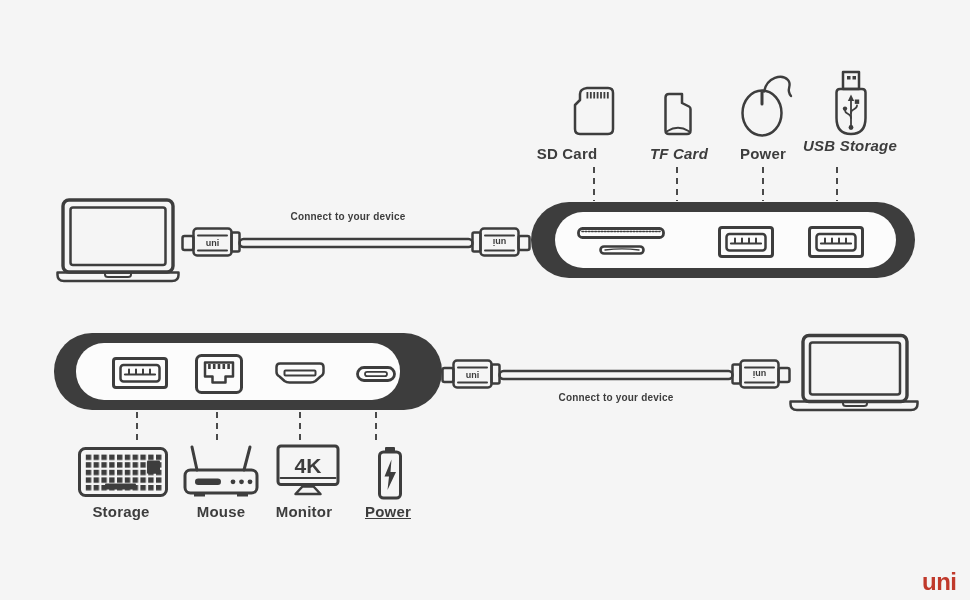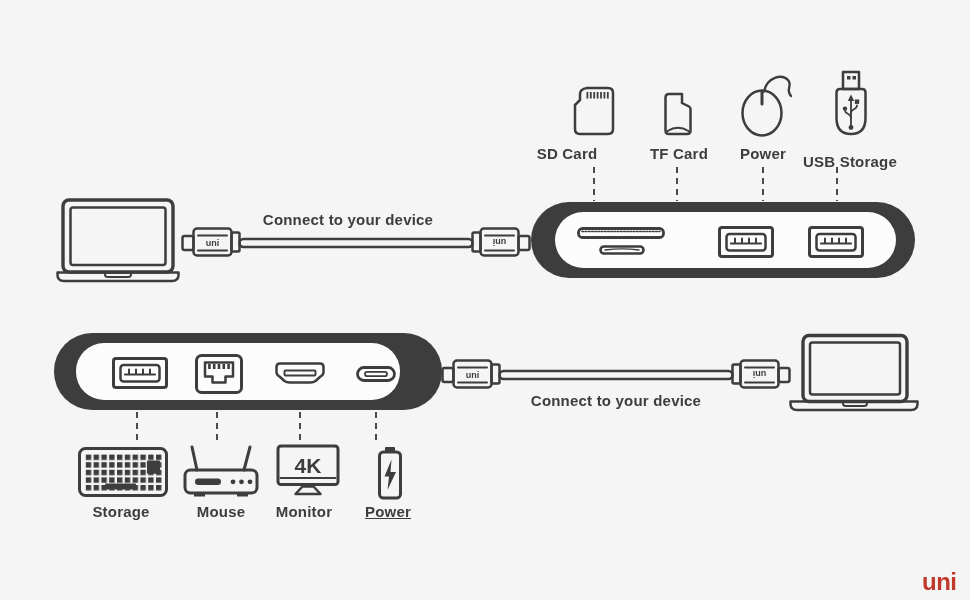--- a/index.html
+++ b/index.html
@@ -6,21 +6,21 @@
     --background:#f5f5f5; --ink:#3d3d3d; --hub-body:#3d3d3d; --hub-face:#fcfcfc; --logo:#c0392b;
   }
   html,body{margin:0;padding:0;}
   body{background:#e9e9e9;font-family:"Liberation Sans",sans-serif;}
   .stage{position:relative;width:970px;height:600px;background:var(--background);overflow:hidden;}
   .abs{position:absolute;}
   svg .s{fill:none;stroke:var(--ink);stroke-linecap:round;stroke-linejoin:round;}
   svg .f{fill:var(--ink);stroke:none;}
   svg text{font-family:"Liberation Sans",sans-serif;}
   .cap{position:absolute;font-size:15px;font-weight:700;color:var(--ink);text-align:center;letter-spacing:.2px;}
-  .cable-label{position:absolute;font-size:15px;font-weight:700;color:var(--ink);text-align:center;letter-spacing:.2px;}
+  .cable-label{position:absolute;font-size:10px;font-weight:700;color:var(--ink);text-align:center;letter-spacing:.2px;}
   .hub{position:absolute;background:var(--hub-body);border-radius:38px;}
   .hub-face{position:absolute;background:var(--hub-face);border-radius:28px;}
   .dash line{stroke:#4a4a4a;stroke-width:2;stroke-dasharray:6 5;}
   .logo{position:absolute;color:var(--logo);font-size:24px;font-weight:800;letter-spacing:-0.5px;}
   .conn-text{font-size:9px;font-weight:700;fill:var(--ink);}
 </style>
 </head>
 <body>
 
 <div class="stage">
@@ -119,23 +119,23 @@
     <path class="s" stroke-width="1.8" d="M17,56 V29"></path>
     <path class="f" d="M17,24.5 L13.8,31 H20.2 Z"></path>
     <path class="s" stroke-width="1.8" d="M17,48 C17,43 11,44.5 11,40.5"></path>
     <circle class="f" cx="11" cy="38.6" r="2.2"></circle>
     <path class="s" stroke-width="1.8" d="M17,43 C17,38.5 23,40 23,35.5"></path>
     <rect class="f" x="20.8" y="29.5" width="4.4" height="4.4"></rect>
     <circle class="f" cx="17" cy="57.5" r="2.4"></circle>
   </svg>
 
   <div class="cap" style="left:532px;top:145px;width:70px;">SD Card</div>
-  <div class="cap" style="left:644px;top:145px;width:70px;">TF Card</div>
+  <div class="cap" style="left:644px;top:145px;width:70px;font-style:italic;">TF Card</div>
   <div class="cap" style="left:728px;top:145px;width:70px;">Power</div>
-  <div class="cap" style="left:800px;top:153px;width:100px;">USB Storage</div>
+  <div class="cap" style="left:800px;top:137px;width:100px;font-style:italic;">USB Storage</div>
 
   <div class="hub" style="left:54px;top:333px;width:388px;height:77px;">
     <div class="hub-face" style="left:22px;top:10px;width:324px;height:57px;"></div>
     <svg class="abs" style="left:58px;top:24px;" width="56" height="32" viewBox="0 0 56 32">
       <rect class="s" x="1.5" y="1.5" width="53" height="29" rx="2.5" stroke-width="3"></rect>
       <rect class="s" x="8.5" y="8" width="39" height="16.5" rx="3" stroke-width="2.5"></rect>
       <path class="s" stroke-width="2.2" d="M13,17.5 H43"></path>
       <path class="s" stroke-width="2" d="M17,12.5 V17 M24,12.5 V17 M31,12.5 V17 M38,12.5 V17"></path>
     </svg>
     <svg class="abs" style="left:141px;top:21px;" width="48" height="40" viewBox="0 0 48 40">

